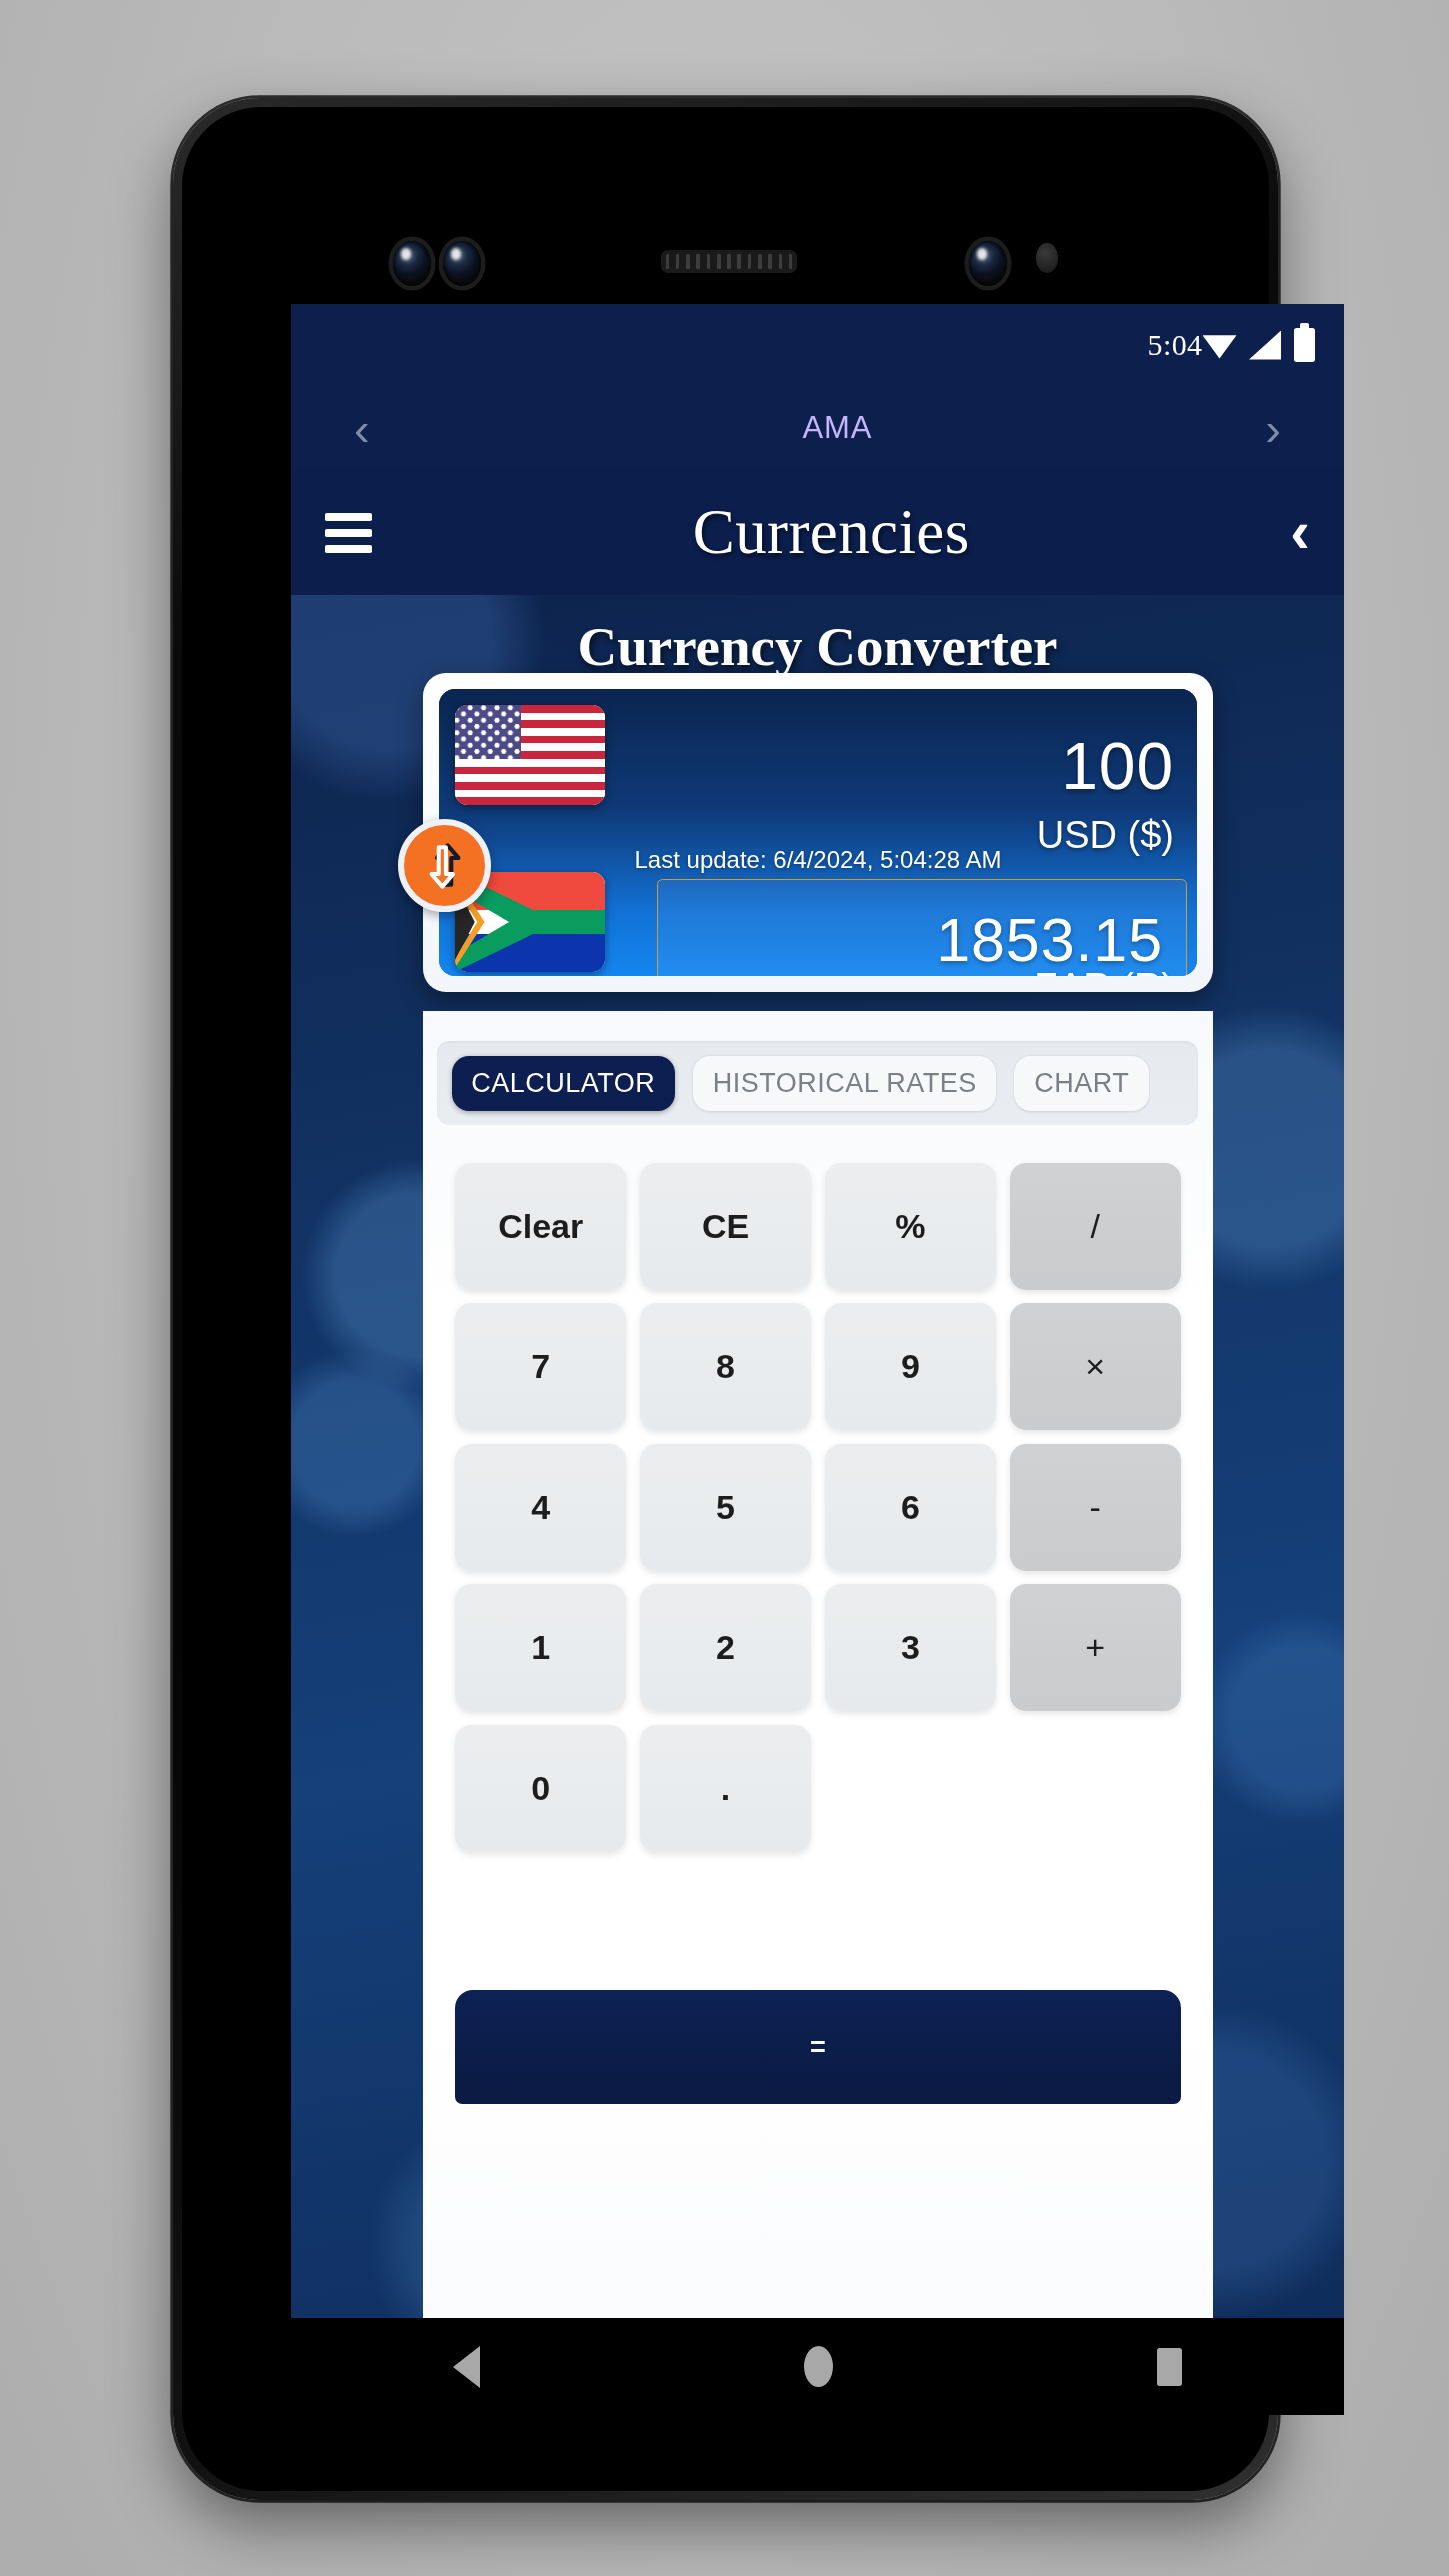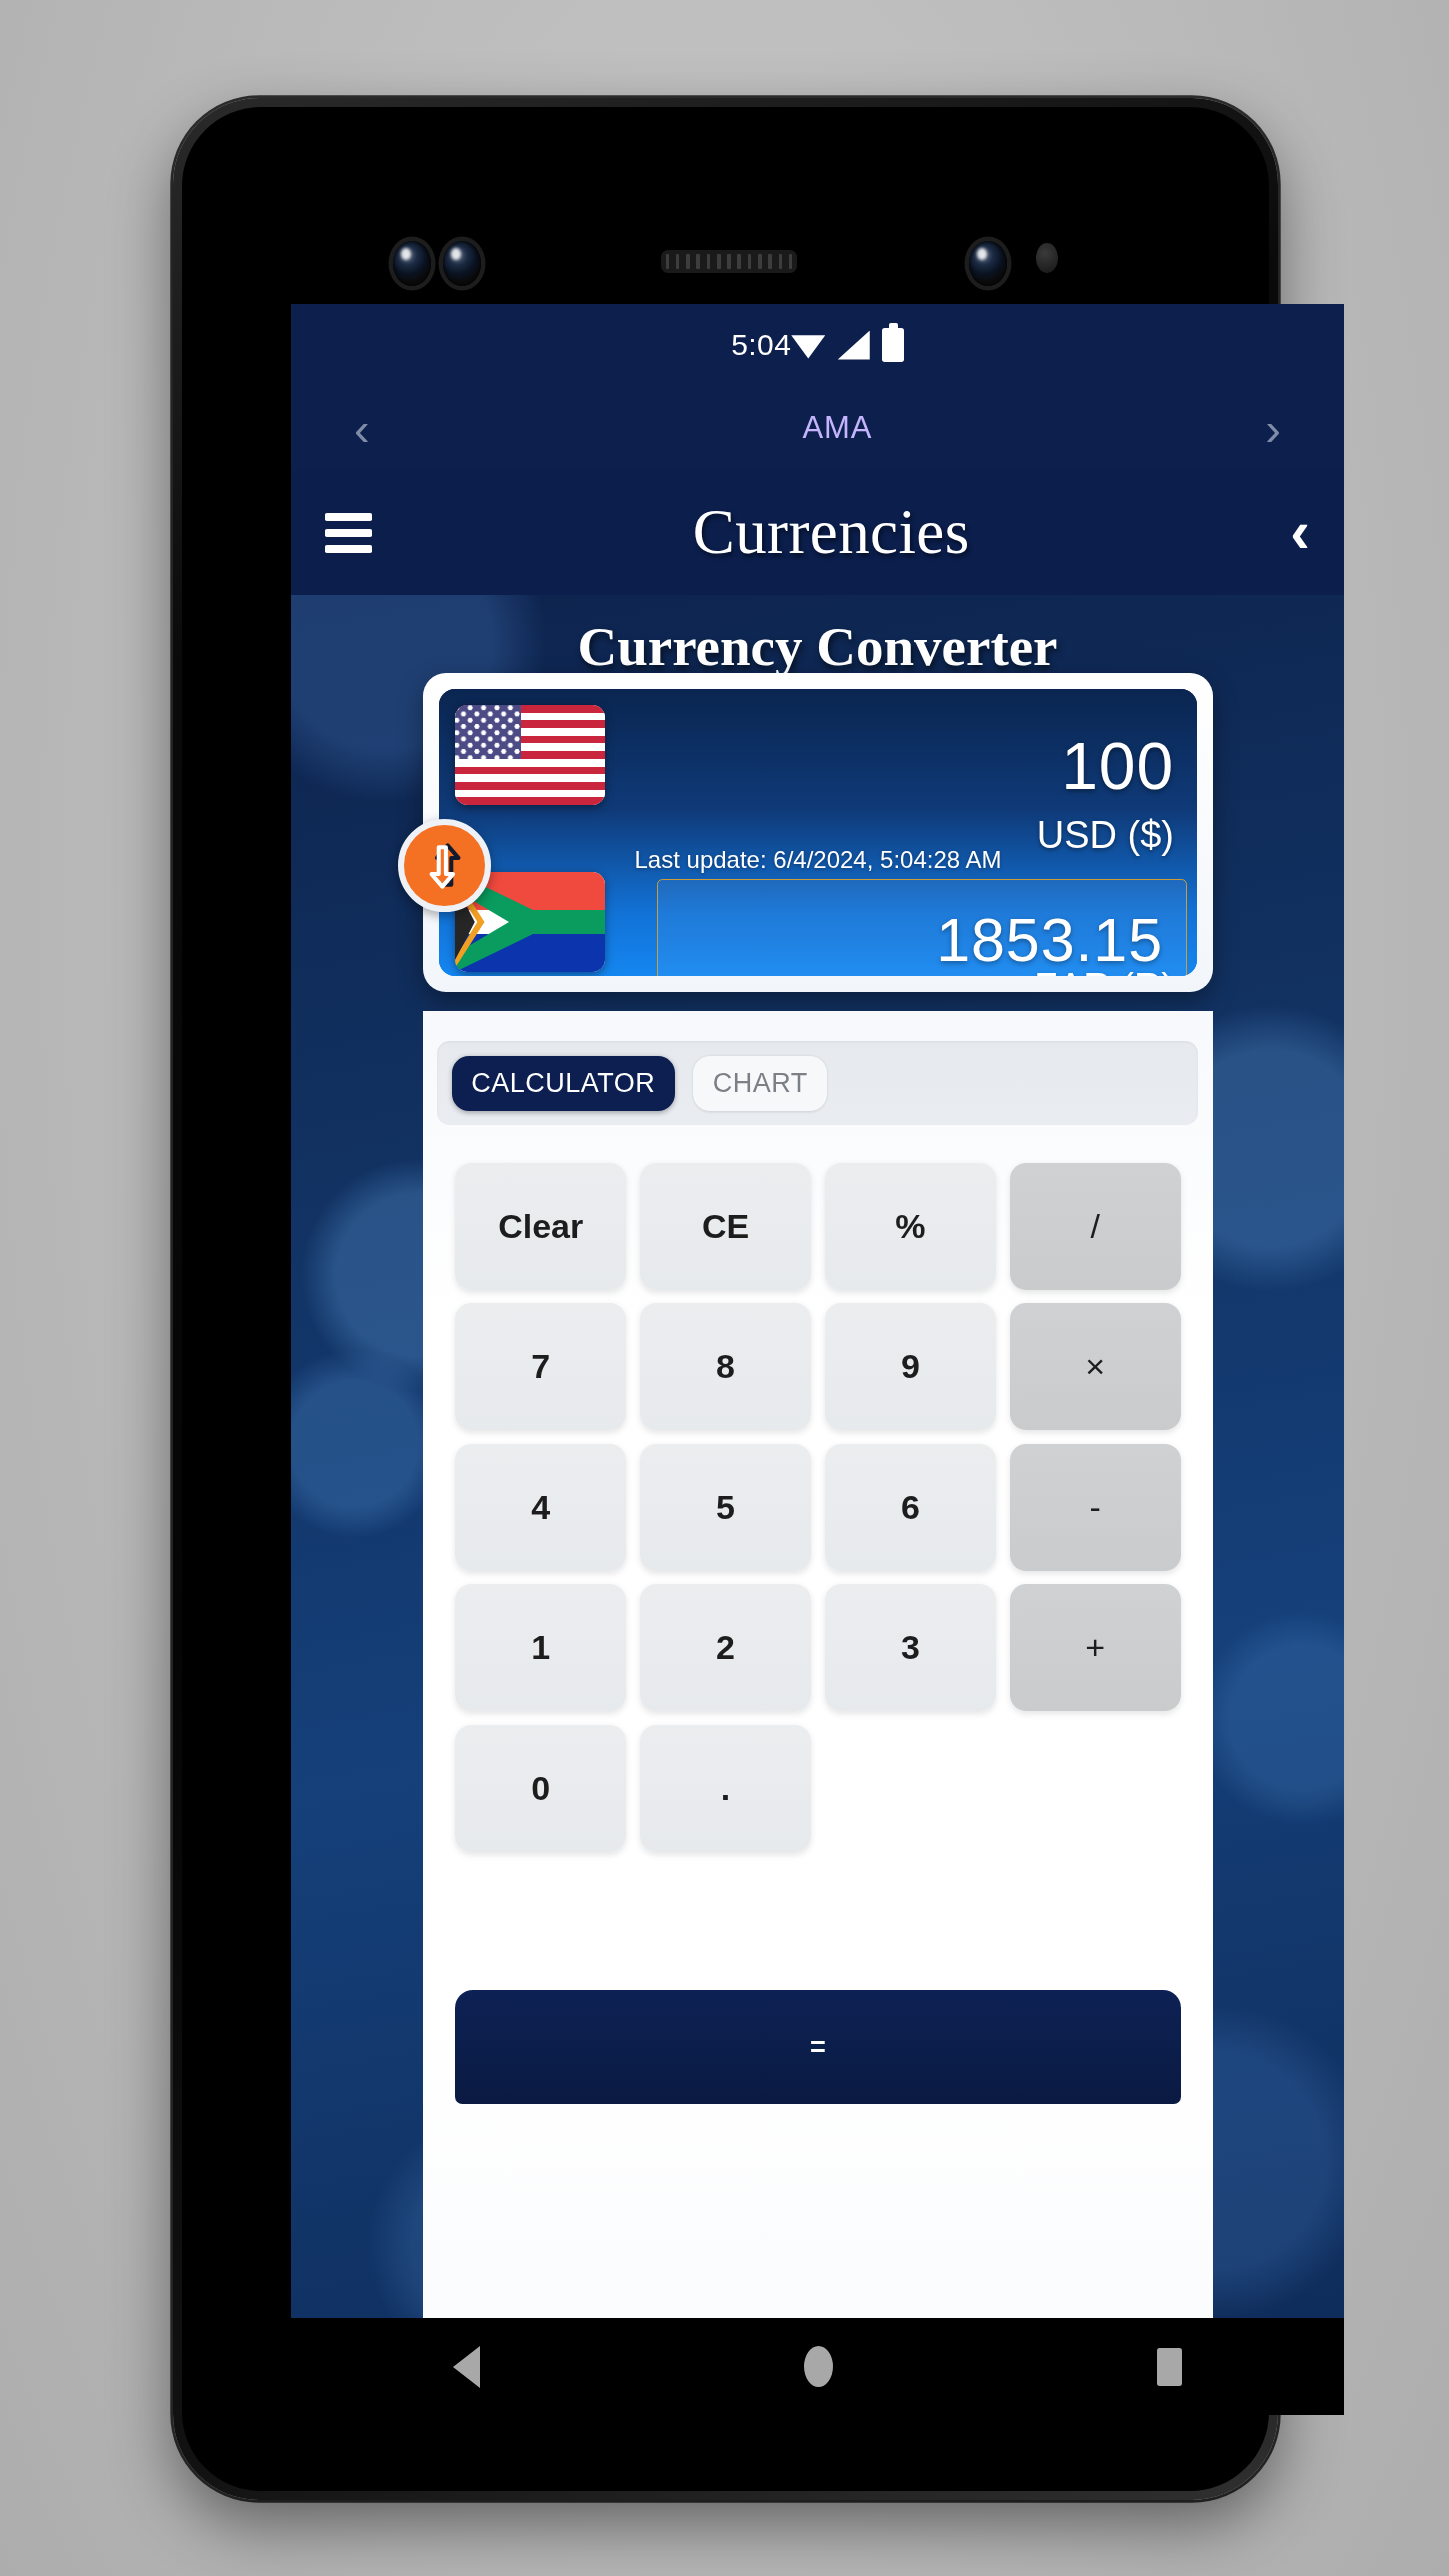--- a/index.html
+++ b/index.html
@@ -53,21 +53,21 @@
       radial-gradient(circle at 9% 16%, rgba(70,120,190,.30) 0 107px, transparent 161px),
       radial-gradient(circle at 88% 88%, rgba(70,125,195,.25) 0 107px, transparent 157px),
       radial-gradient(circle at 20% 92%, rgba(80,140,205,.22) 0 89px, transparent 134px),
       linear-gradient(170deg,#0b1c44 0%, #11305f 35%, #15407a 65%, #0e2a57 100%);
   }
 
   
   #status-bar{
     position:absolute;left:0;top:0;width:100%;height:82px;
     background:linear-gradient(180deg,#0d1f4d 0%,#0d1f4d 100%);
-    display:flex;align-items:center;justify-content:center;padding:0 29px;
+    display:flex;align-items:center;justify-content:flex-end;padding:0 29px;font-family:Liberation Serif, serif;
   }
   #status-clock{color:#fff;font-size:30px;letter-spacing:0.4px;}
   #status-icons{display:flex;align-items:center;gap:12.5px;}
   .wifi-icon{width:34px;height:27px;background:#fff;
     clip-path:polygon(0% 14%, 100% 14%, 50% 100%);}
   .signal-icon{width:32px;height:29px;background:#fff;
     clip-path:polygon(100% 0%, 100% 100%, 0% 100%);}
   .battery-icon{width:21.5px;height:34px;background:#fff;border-radius:2.7px;position:relative;}
   .battery-icon::before{content:"";position:absolute;left:6.3px;top:-5.4px;width:9px;height:5.4px;
     background:#fff;border-radius:1.8px 1.8px 0 0;}
@@ -304,20 +304,21 @@
               <path d="M22 8 L22 38 L14 38 L26 52 L38 38 L30 38 L30 8 Z" fill="#f47022" stroke="#ffffff" stroke-width="4.5" stroke-linejoin="round"></path>
             </svg>
           </div>
         </div>
       </div>
 
       <div id="content-sheet">
 
         <div id="tab-bar">
           <div class="tab active">CALCULATOR</div>
+          <div class="tab inactive">HISTORICAL RATES</div>
           <div class="tab inactive">CHART</div>
         </div>
 
         <div id="keypad">
           <div class="key">Clear</div>
           <div class="key">CE</div>
           <div class="key">%</div>
           <div class="key op">/</div>
 
           <div class="key">7</div>

